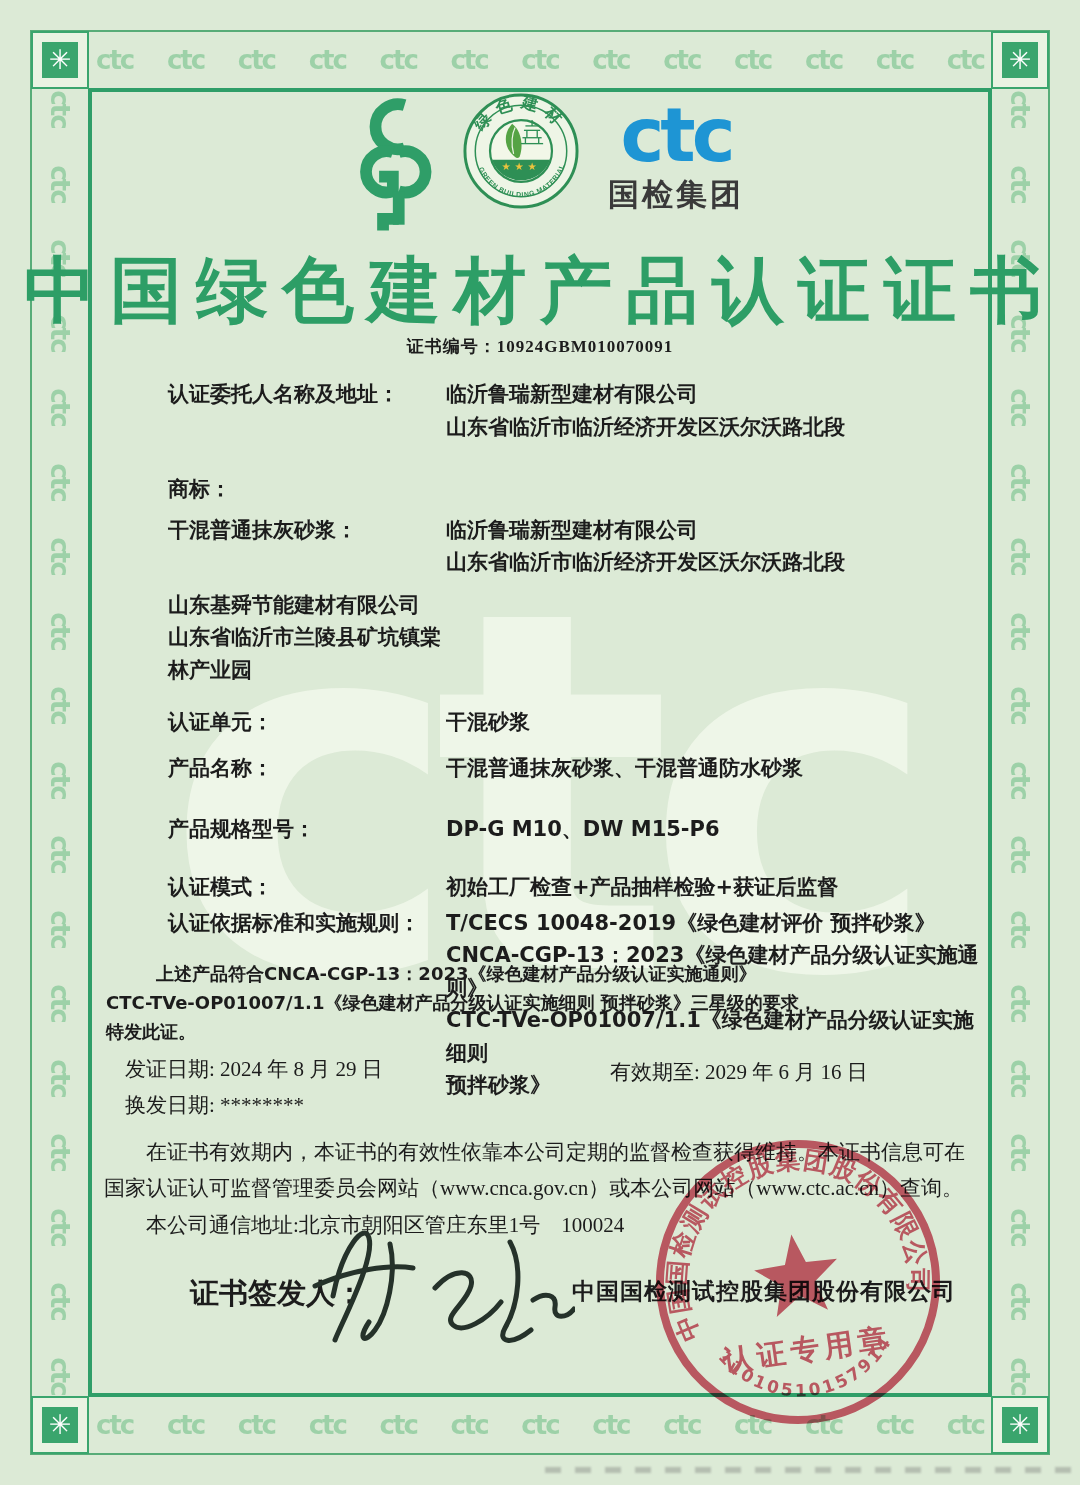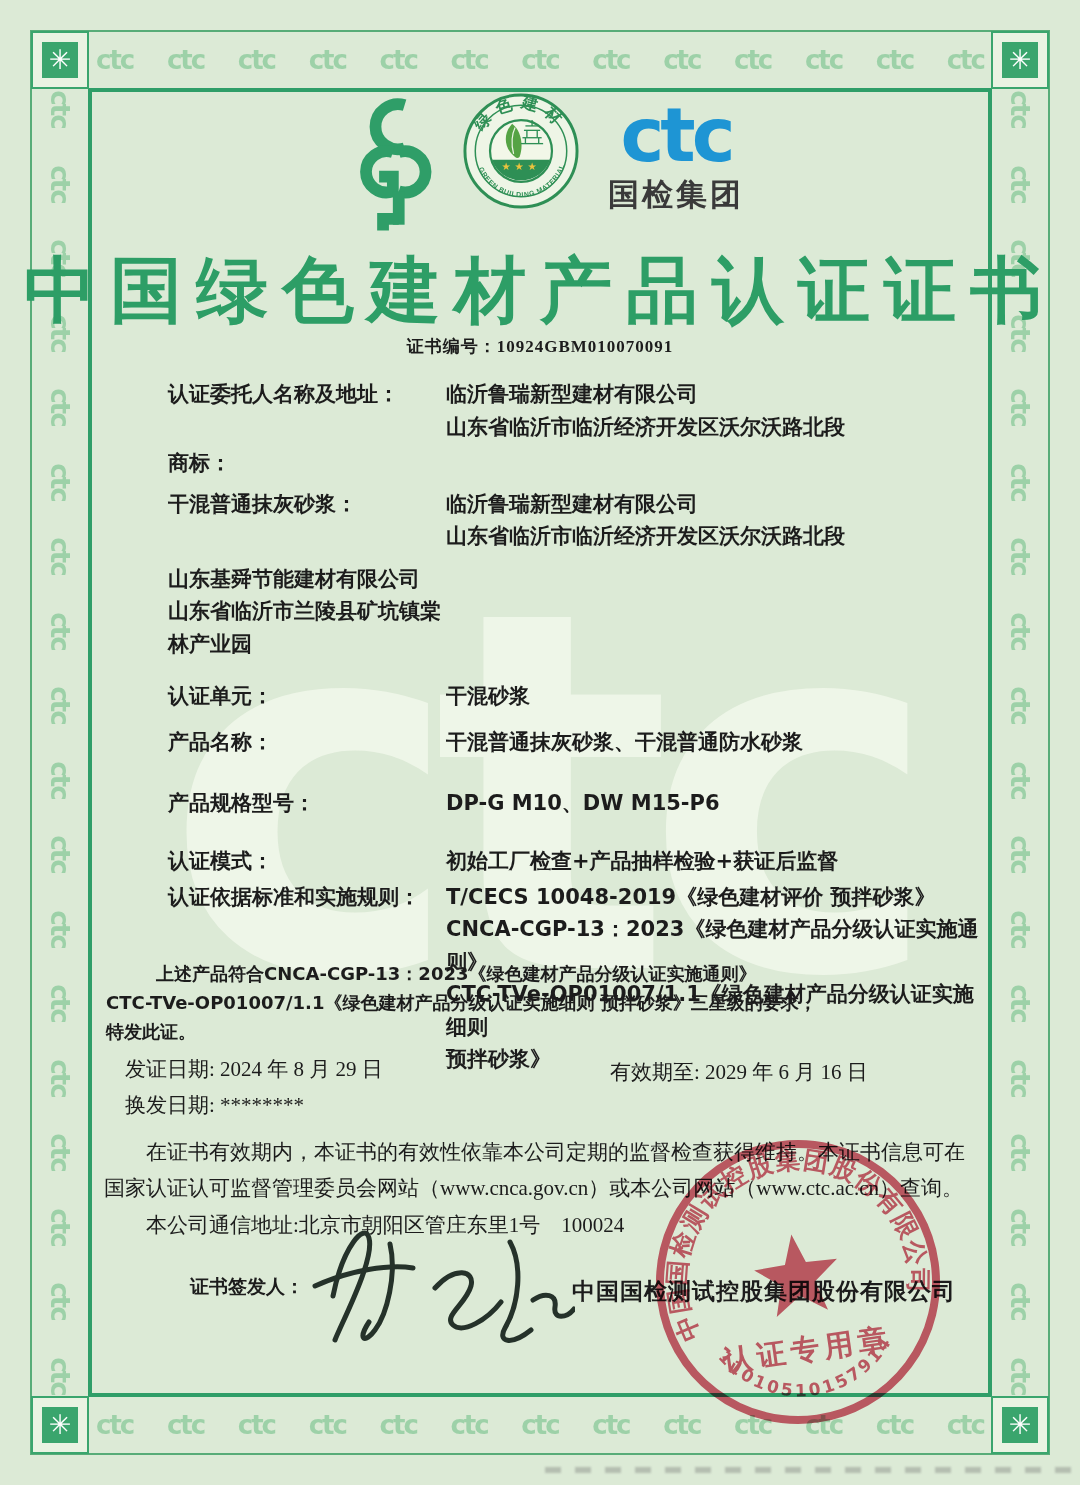--- a/index.html
+++ b/index.html
@@ -39,21 +39,21 @@
   .title{position:absolute;top:243px;left:0;right:0;text-align:center;z-index:3;
     font-size:72px;font-weight:700;color:#2d9e66;letter-spacing:14px;white-space:nowrap;}
   .cert-no{position:absolute;top:335px;left:0;right:0;text-align:center;z-index:3;
     font-size:17px;font-weight:700;letter-spacing:1px;}
   
   .fields{position:absolute;top:378px;left:168px;right:95px;z-index:3;}
   .field-row{display:grid;grid-template-columns:278px 1fr;font-size:21px;font-weight:700;
     line-height:1.55;}
   .field-row .f-label{white-space:nowrap;}
   .field-row .f-value{font-family:"DejaVu Sans",sans-serif;font-weight:700;}
-  .field-row:nth-child(1){margin-bottom:4px;}
+  .field-row:nth-child(1){margin-bottom:30px;}
   .field-row:nth-child(2){margin-bottom:8px;gap:16px;}
   .field-row:nth-child(3){margin-bottom:10px;}
   .field-row:nth-child(4){margin-bottom:20px;}
   .field-row:nth-child(5){margin-bottom:13px;}
   .field-row:nth-child(6){margin-bottom:29px;}
   .field-row:nth-child(7){margin-bottom:25px;}
   .field-row:nth-child(8){margin-bottom:3px;}
   
   .statement{position:absolute;top:960px;left:106px;right:92px;z-index:3;
     font-size:18px;font-weight:700;line-height:1.6;font-family:"DejaVu Sans",sans-serif;}
@@ -62,21 +62,21 @@
   .dates{position:absolute;top:1048px;left:125px;right:95px;z-index:3;font-size:21px;}
   .date-left{position:absolute;left:0;top:4px;line-height:1.7;}
   .date-right{position:absolute;left:485px;top:10px;}
   
   .notice{position:absolute;top:1134px;left:104px;right:90px;z-index:3;
     font-size:21px;font-weight:400;line-height:1.73;}
   .notice .n-line:nth-child(1){text-indent:2em;}
   .notice .n-line:nth-child(3){text-indent:2em;}
   
   .sig-row{position:absolute;top:1270px;left:0;right:0;z-index:3;}
-  .sig-label{position:absolute;left:190px;top:4px;font-size:19px;font-weight:700;}
+  .sig-label{position:absolute;left:190px;top:4px;font-size:29px;font-weight:700;}
   .sig-svg{position:absolute;left:295px;top:-62px;}
   .sig-company{position:absolute;left:572px;top:6px;font-size:23px;font-weight:700;letter-spacing:1px;}
   
   .stamp{position:absolute;left:648px;top:1132px;z-index:4;transform:rotate(-8deg);
     opacity:0.88;mix-blend-mode:multiply;}
   
   .artifact{position:absolute;left:545px;bottom:12px;width:545px;height:6px;z-index:3;
     background:repeating-linear-gradient(90deg,rgba(110,110,110,.35) 0 16px,rgba(110,110,110,0) 16px 30px);
     filter:blur(1px);}
 </style>

